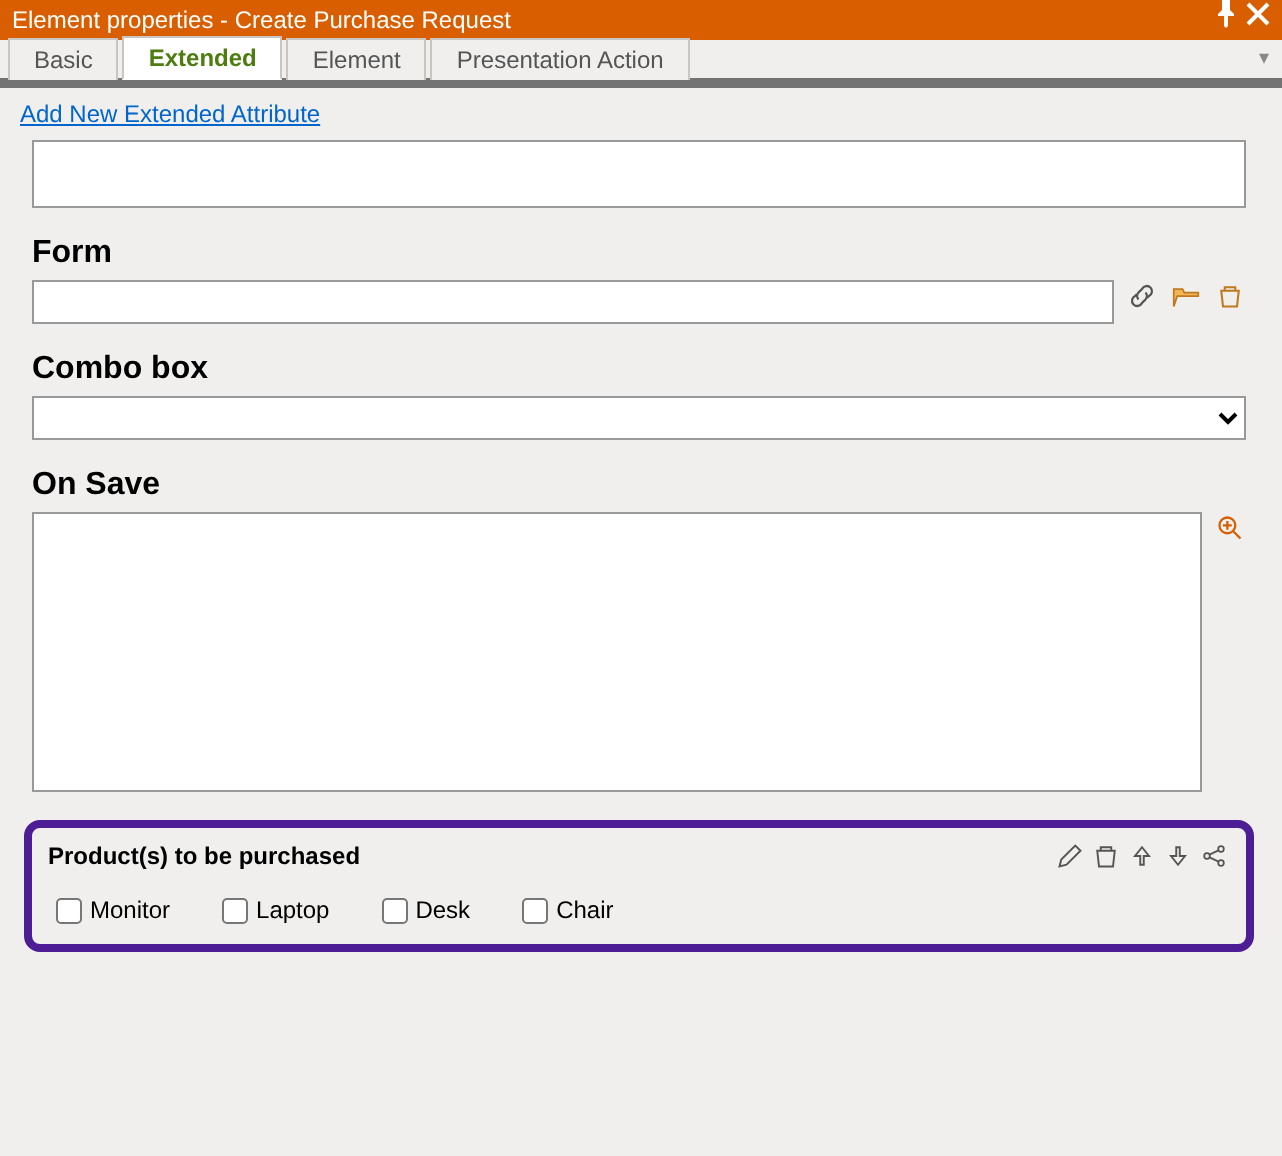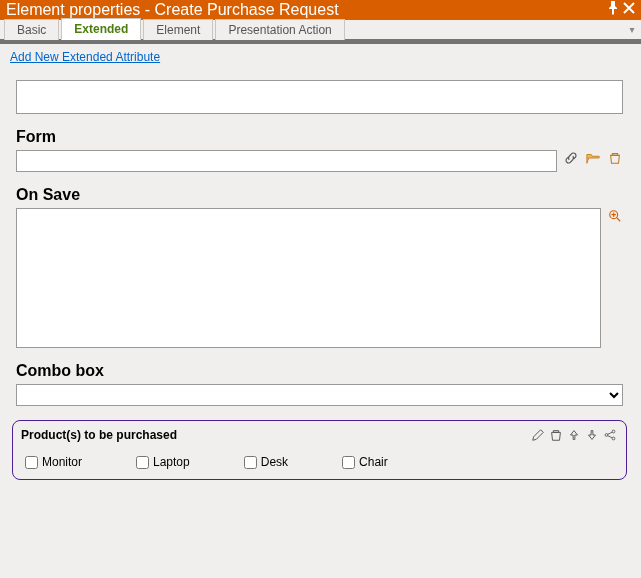--- a/index.html
+++ b/index.html
@@ -1,55 +1,55 @@
 <!DOCTYPE html>
 <html><head>
 <meta charset="utf-8">
 <style>
   * { box-sizing: border-box; margin: 0; padding: 0; }
   body { font-family: "Segoe UI", Tahoma, Arial, sans-serif; font-size: 12px; background: #fff; width: 641px; height: 578px; overflow: hidden; }
 
-  .titlebar { background: #d85e00; color: #fff; height: 20px; line-height: 20px; padding: 0 4px 0 6px; display: flex; align-items: center; font-size: 16px; }
+  .titlebar { background: #d85e00; color: #fff; height: 20px; line-height: 20px; padding: 0 4px 0 6px; display: flex; align-items: center; font-size: 12px; }
   .titlebar .title { flex: 1; white-space: nowrap; }
   .titlebar .btn { width: 16px; text-align: center; cursor: pointer; }
 
   .tabs { background: #f0efee; border-bottom: 5px solid #737373; height: 24px; display: flex; align-items: flex-end; padding-left: 4px; position: relative; }
   .tab { padding: 3px 12px 3px 12px; border: 1px solid #c9c5c0; border-bottom: none; margin-right: 2px; background: #f0efee; color: #555; cursor: pointer; font-size: 12px; position: relative; bottom:-1px; }
   .tab.active { background: #fff; color: #4d7c0f; font-weight: bold; border-bottom: 1px solid #fff; }
   .tabs .spacer { flex:1; }
   .tabs .menu-caret { width: 18px; text-align: center; color: #888; cursor:pointer; font-size:10px; padding-bottom:4px; }
 
   .body-area { background: #f0efee; height: calc(578px - 20px - 24px); padding: 6px 10px 0 10px; position: relative; }
 
-  .link { color: #0066cc; text-decoration: underline; cursor: pointer; font-size: 12px; display: inline-block; margin-bottom: 16px; }
+  .link { color: #0066cc; text-decoration: underline; cursor: pointer; font-size: 12px; display: inline-block; margin-bottom: 6px; }
 
   .scroll-outer { height: 480px; overflow-y: auto; padding-right: 2px; }
   
   .scroll-outer::-webkit-scrollbar { width: 16px; }
   .scroll-outer::-webkit-scrollbar-track { background: #f0efee; }
   .scroll-outer::-webkit-scrollbar-thumb { background: #c9c5c0; border:1px solid #aaa;}
   .scroll-outer::-webkit-scrollbar-button { background: #e6e4e1; height:16px; border:1px solid #aaa;}
 
   .field-block { margin: 0 6px 14px 6px; }
   .field-label { font-weight: bold; font-size: 16px; margin-bottom: 4px; color:#000; }
   .row { display: flex; align-items: flex-start; gap: 6px; }
 
   .textbox { flex:1; border: 1px solid #999; background:#fff; height: 22px; padding: 2px 4px; font-size:12px; }
   .textbox.small-area { height: 34px; resize:none; }
   .textarea { flex:1; border: 1px solid #999; background:#fff; height: 140px; padding: 2px 4px; font-size:12px; resize:none; overflow-y:scroll; }
   .select { flex:1; border: 1px solid #999; background:#fff; height: 22px; font-size:12px; }
 
   .icon { width:16px; height:16px; display:inline-flex; align-items:center; justify-content:center; cursor:pointer; }
   .icon svg { width:14px; height:14px; }
 
-  .products-box { border: 1px solid #4c1d95; border-radius: 8px; margin: 0 2px 2px 2px; padding: 6px 8px 10px 8px; background: #f0efee; position: relative; }
+  .products-box { border: 4px solid #4c1d95; border-radius: 8px; margin: 0 2px 2px 2px; padding: 6px 8px 10px 8px; background: #f0efee; position: relative; }
   .products-header { display:flex; align-items:center; }
   .products-title { font-weight:bold; flex:1; font-size:12px; }
   .products-icons { display:flex; gap:2px; }
-  .products-options { display:flex; gap: 54px; margin-top: 12px; padding-left: 4px; }
+  .products-options { display:flex; gap: 26px; margin-top: 12px; padding-left: 4px; }
   .chk { display:flex; align-items:center; gap:4px; font-size:12px; }
   .chk input { width:13px; height:13px; }
 </style>
 </head>
 <body>
 
 <div class="titlebar">
   <span class="title">Element properties - Create Purchase Request</span>
   <span class="btn" title="Pin">
     <svg viewBox="0 0 16 16">
@@ -100,36 +100,36 @@
         </span>
         <span class="icon">
           <svg viewBox="0 0 16 16">
               <path d="M3 5h10l-1 9H4L3 5zm2-2h6v2H5V3z" fill="none" stroke="#c07a1e" stroke-width="1.2"></path>
             </svg>
         </span>
       </div>
     </div>
 
     <div class="field-block">
+      <div class="field-label">Combo box</div>
+      <div class="row">
+        <select class="select"><option></option></select>
+      </div>
+    </div>
+
+    <div class="field-block">
       <div class="field-label">On Save</div>
       <div class="row">
         <textarea class="textarea" style=""></textarea>
         <span class="icon" style="align-self:flex-start;">
           <svg viewBox="0 0 16 16">
               <circle cx="6.5" cy="6.5" r="4.5" fill="none" stroke="#d85e00" stroke-width="1.3"></circle>
               <path d="M6.5 4v5M4 6.5h5M10 10l4 4" stroke="#d85e00" stroke-width="1.3"></path>
             </svg>
         </span>
-      </div>
-    </div>
-
-    <div class="field-block">
-      <div class="field-label">Combo box</div>
-      <div class="row">
-        <select class="select"><option></option></select>
       </div>
     </div>
 
 
     <div class="products-box">
       <div class="products-header">
         <span class="products-title">Product(s) to be purchased</span>
         <span class="products-icons">
           <span class="icon">
             <svg viewBox="0 0 16 16">

